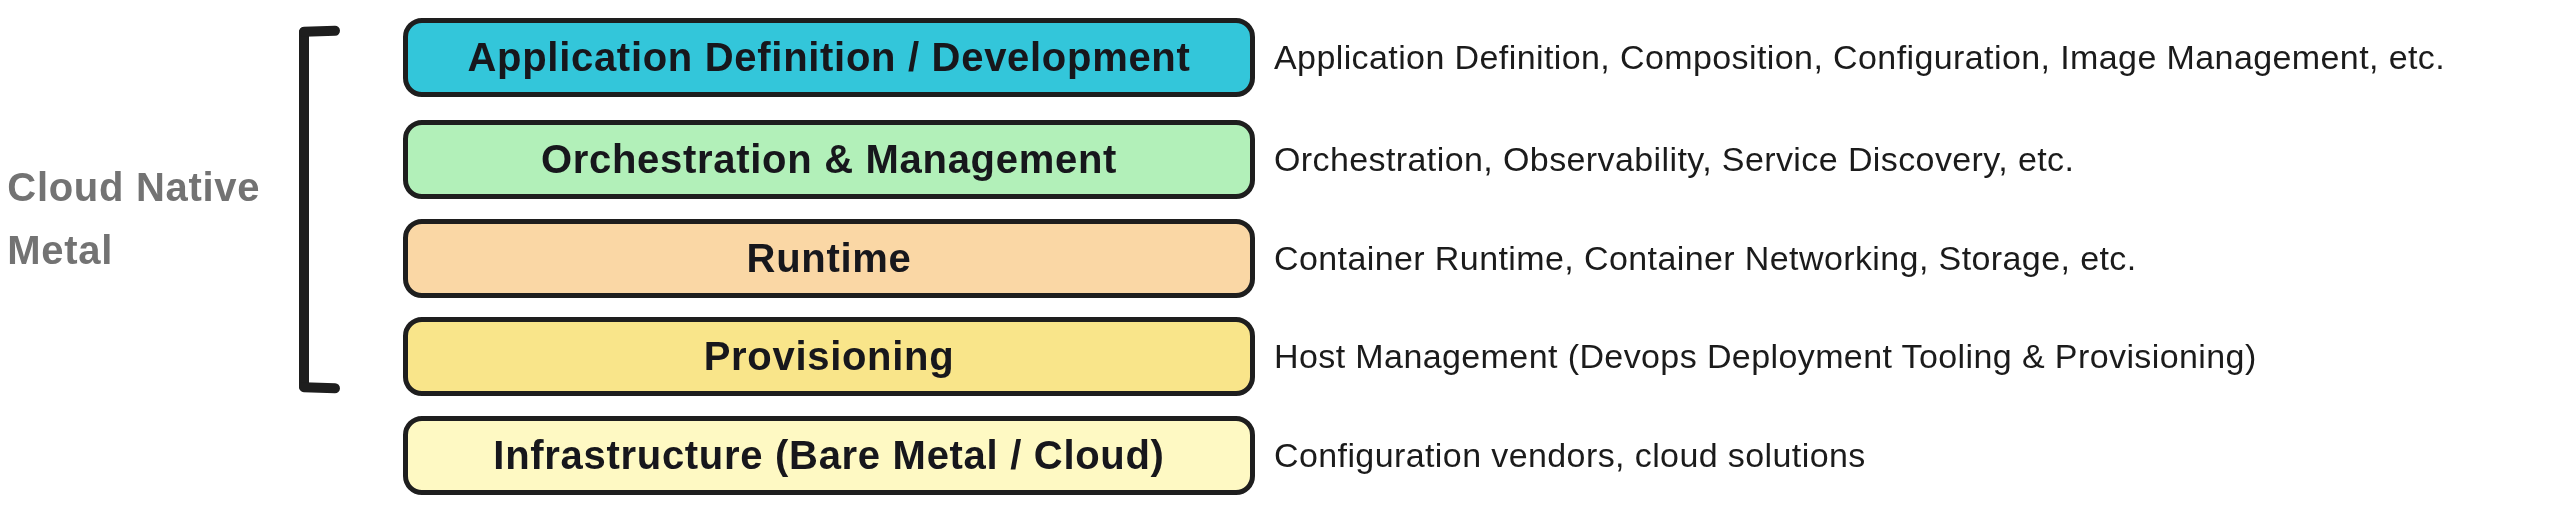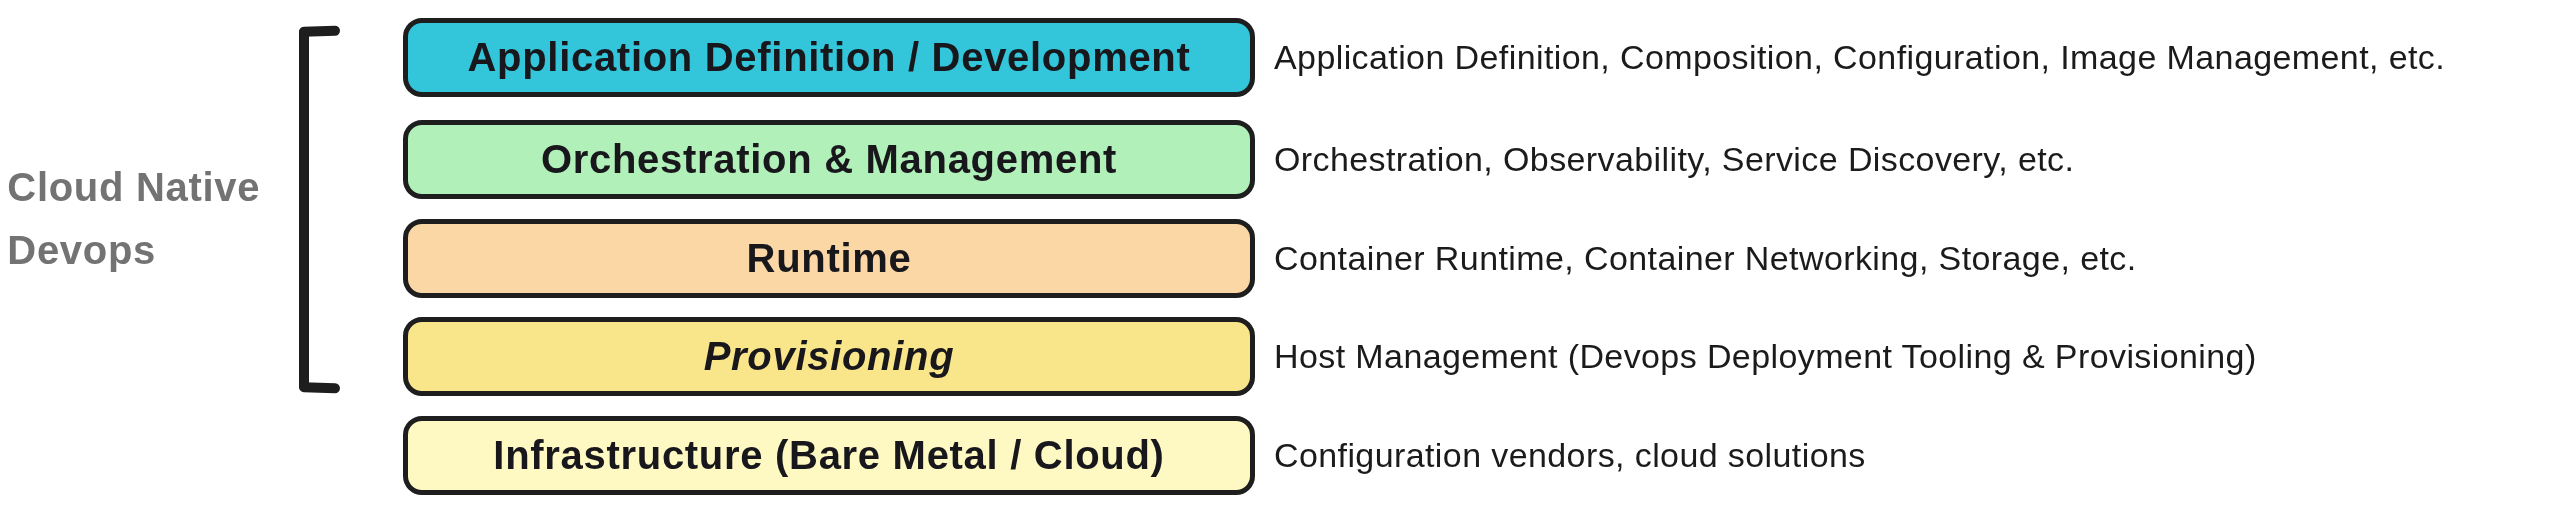--- a/index.html
+++ b/index.html
@@ -76,21 +76,21 @@
     white-space: nowrap;
   }
 </style>
 </head>
 <body>
 
 <div class="canvas">
 
   <div class="scope-label">
     <div>Cloud Native</div>
-    <div>Devops</div>
+    <div>Metal</div>
   </div>
 
   <div>
     <div class="bracket-part bracket-v"></div>
     <div class="bracket-part bracket-t-top"></div>
     <div class="bracket-part bracket-t-bot"></div>
   </div>
 
   <div class="row" style="top:18.4px">
     <div class="layer-box" style="background: rgb(51, 198, 218);">
@@ -107,21 +107,21 @@
   </div>
 
   <div class="row" style="top:219px">
     <div class="layer-box" style="background: rgb(250, 215, 165);">
       <span class="layer-label">Runtime</span>
     </div>
     <div class="layer-annotation">Container Runtime, Container Networking, Storage, etc.</div>
   </div>
 
   <div class="row" style="top:317px">
-    <div class="layer-box" style="background: rgb(249, 229, 138); font-style: italic;">
+    <div class="layer-box" style="background: rgb(249, 229, 138);">
       <span class="layer-label">Provisioning</span>
     </div>
     <div class="layer-annotation">Host Management (Devops Deployment Tooling &amp; Provisioning)</div>
   </div>
 
   <div class="row" style="top:416px">
     <div class="layer-box" style="background: #fef9c3;">
       <span class="layer-label">Infrastructure (Bare Metal / Cloud)</span>
     </div>
     <div class="layer-annotation">Configuration vendors, cloud solutions</div>

